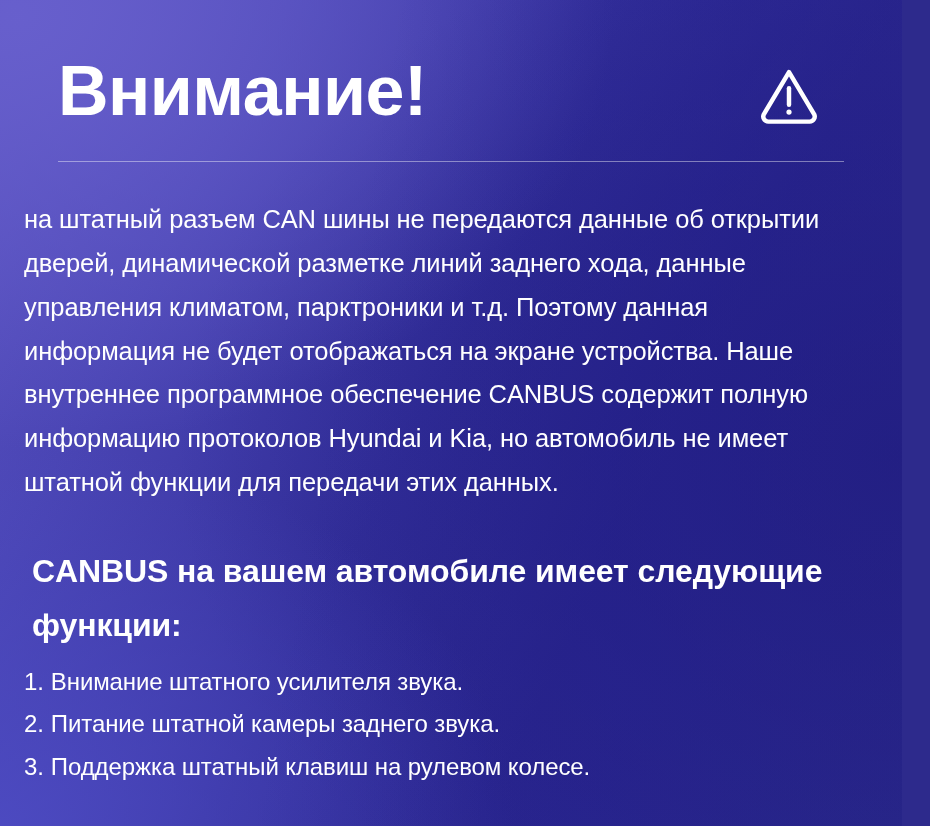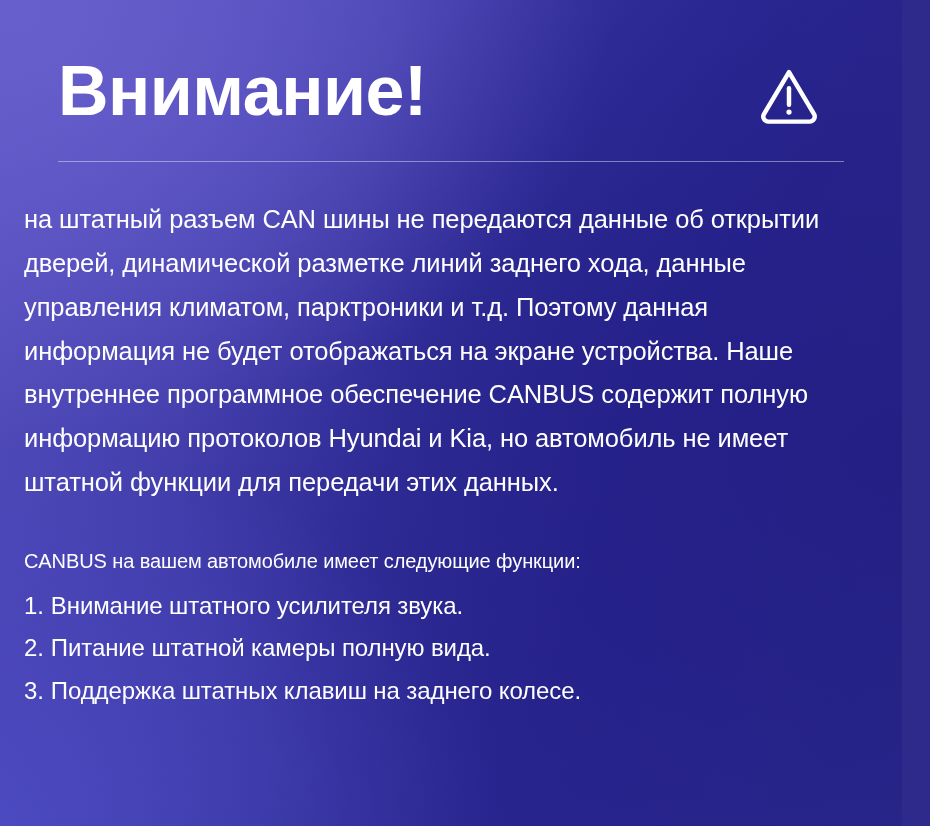--- a/index.html
+++ b/index.html
@@ -79,24 +79,25 @@
     letter-spacing: -0.1px;
     font-weight: 400;
     white-space: pre-line;
   }
 
   .features {
     margin-top: 40px;
   }
 
   .features-intro {
-    margin: 0;
-    font-size: 20px;
+    margin: 8px;
+    font-size: 32px;
     line-height: 1.68;
     letter-spacing: -0.1px;
+    font-weight: bold;
   }
 
   .feature-list {
     list-style: none;
     margin: 6px 0 0 0;
     padding: 0;
   }
 
   .feature-list li {
     font-size: 24px;
@@ -134,23 +135,23 @@
     <div class="features">
       <p class="features-intro">CANBUS на вашем автомобиле имеет следующие функции:</p>
 
       <ul class="feature-list">
         <li>
           <span class="feature-num">1.</span>
           <span>Внимание штатного усилителя звука.</span>
         </li>
         <li>
           <span class="feature-num">2.</span>
-          <span>Питание штатной камеры полную вида.</span>
+          <span>Питание штатной камеры заднего звука.</span>
         </li>
         <li>
           <span class="feature-num">3.</span>
-          <span>Поддержка штатных клавиш на заднего колесе.</span>
+          <span>Поддержка штатный клавиш на рулевом колесе.</span>
         </li>
       </ul>
     </div>
 
   </div>
 </div>
 
 </body></html>

